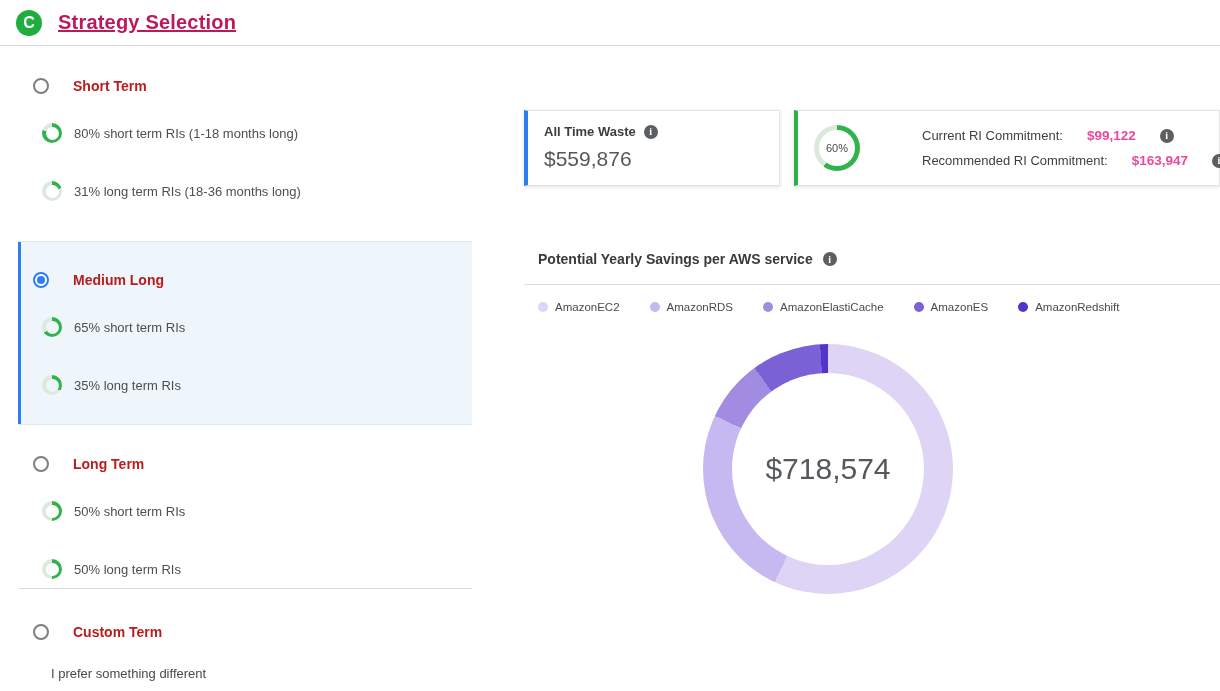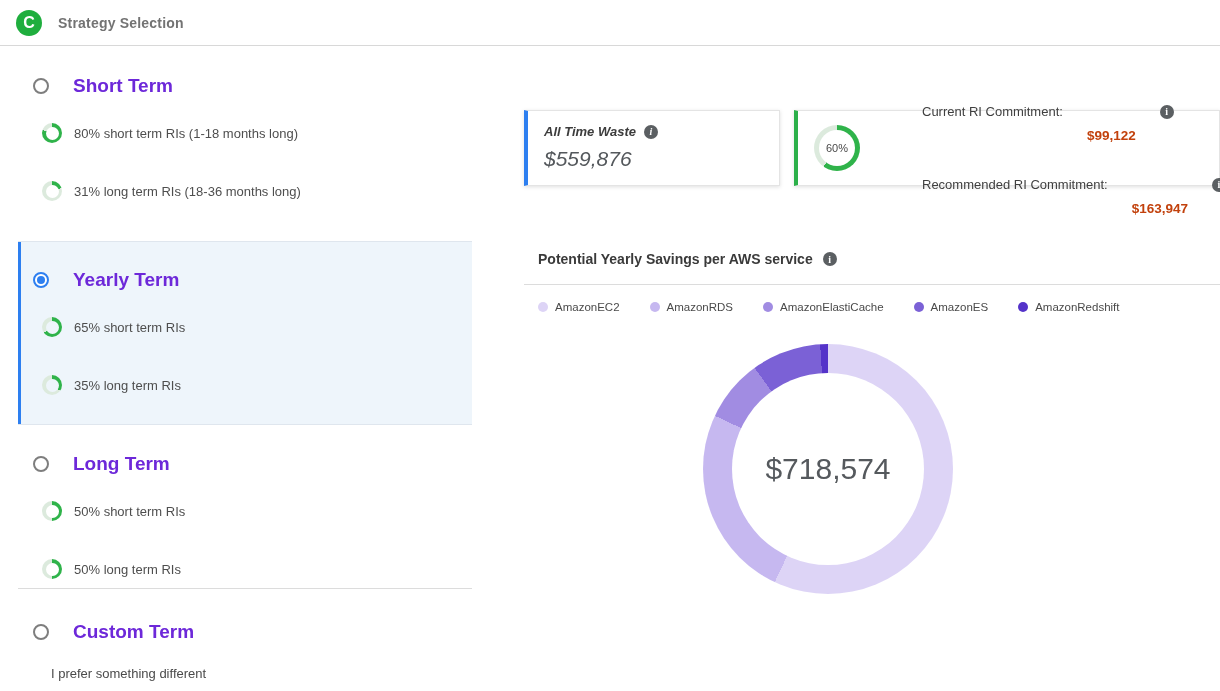--- a/index.html
+++ b/index.html
@@ -7,66 +7,66 @@
   body {
     width:1220px; height:691px; position:relative; overflow:hidden;
     background:#ffffff; font-family:"Liberation Sans", sans-serif; color:#3f3f3f;
   }
 
   
   .header { position:absolute; top:0; left:0; width:1220px; height:46px;
     border-bottom:1px solid #d8d8d8; display:flex; align-items:center; padding-left:16px; }
   .logo { width:26px; height:26px; border-radius:50%; background:#1fae3e; color:#fff;
     display:flex; align-items:center; justify-content:center; font-weight:700; font-size:16px; }
-  .app-title { font-size:14px; font-weight:700; color:#737373; margin-left:16px; letter-spacing:.2px; }
+  .app-title { font-size:20px; font-weight:700; color:#be185d; margin-left:16px; letter-spacing:.2px;text-decoration:underline; }
 
   
   .sidebar { position:absolute; top:46px; left:18px; width:454px; }
   .option { position:relative; }
   .option[data-selected="true"] { background:#eef5fb; border-top:1px solid #dfe6ee; border-bottom:1px solid #dfe6ee; }
   .option[data-selected="true"]::before { content:""; position:absolute; left:0; top:0; bottom:0; width:3px; background:#2d7ff0; }
   .opt-short  { padding:28px 0 39px; }
   .opt-medium { padding:26px 0 28px; }
   .opt-long   { padding:27px 0 8px; border-bottom:1px solid #dcdcdc; }
   .opt-custom { padding:31px 0 20px; }
   .option-header { display:flex; align-items:center; gap:24px; padding-left:15px; height:24px; cursor:pointer; }
   .radio { width:16px; height:16px; border:2px solid #7e7e7e; border-radius:50%; background:#fff; position:relative; flex:none; }
   .radio[data-selected="true"] { border-color:#2d7ff0; }
   .radio[data-selected="true"]::after { content:""; position:absolute; inset:2px; border-radius:50%; background:#2d7ff0; }
-  .option-label { font-size:19px; font-weight:700; color:#6d28d9; }
+  .option-label { font-size:14px; font-weight:700; color:#b91c1c; }
   .sub-item { display:flex; align-items:center; gap:12px; padding-left:24px; margin-top:24px; height:22px; }
   .sub-item + .sub-item { margin-top:36px; }
   .sub-label { font-size:13px; color:#4e4e4e; }
   .custom-desc { margin-top:22px; padding-left:33px; font-size:13px; color:#4a4a4a; }
 
   
   .ring { border-radius:50%; position:relative; flex:none; }
   .ring-sm { width:20px; height:20px; }
   .ring-sm::after { content:""; position:absolute; inset:3.5px; border-radius:50%; background:#fff; }
   .option[data-selected="true"] .ring-sm::after { background:#eef5fb; }
 
   
   .card { position:absolute; top:110px; height:76px; background:#fff;
     border:1px solid #e4e4e4; box-shadow:0 1px 4px rgba(0,0,0,.13); }
-  .card-waste { left:524px; width:256px; border-left:4px solid #2d7ff0; padding:13px 16px;font-style:italic; }
+  .card-waste { left:524px; width:256px; border-left:4px solid #2d7ff0; padding:13px 16px; }
   .card-title-row { display:flex; align-items:center; gap:8px; }
   .card-title { font-size:13px; font-weight:700; color:#3d3d3d; }
   .info-icon { width:14px; height:14px; border-radius:50%; background:#5b5f62; color:#fff;
     font-size:10px; font-weight:700; display:flex; align-items:center; justify-content:center;
     font-family:"Liberation Serif", serif; flex:none; cursor:pointer; }
   .card-value { font-size:21px; color:#54585c; margin-top:8px; }
 
   .card-commit { left:794px; width:426px; border-left:4px solid #2cb04a; padding:14px 16px;
     display:flex; align-items:center; }
   .ring-lg { width:46px; height:46px; }
   .ring-center { position:absolute; inset:5px; background:#fff; border-radius:50%;
     display:flex; align-items:center; justify-content:center; font-size:11px; color:#4a4a4a; }
   .commit-rows { margin-left:62px; display:flex; flex-direction:column; gap:10px; }
   .commit-row { display:flex; align-items:center; gap:24px; font-size:13px; color:#3f3f3f; white-space:nowrap; }
-  .commit-value { font-weight:700; font-size:13.5px; color:#c2410c;margin-top:48px; }
+  .commit-value { font-weight:700; font-size:13.5px; color:#ec4899; }
 
   
   .chart-title-row { position:absolute; left:538px; top:251px; display:flex; align-items:center; gap:10px; }
   .chart-title { font-size:14px; font-weight:700; color:#3a3a3a; }
   .chart-divider { position:absolute; left:524px; top:284px; width:696px; height:1px; background:#dcdcdc; }
   .legend { position:absolute; left:538px; top:301px; display:flex; align-items:center; gap:30px; }
   .legend-item { display:flex; align-items:center; gap:7px; font-size:11.5px; color:#4a4a4a; cursor:pointer; }
   .legend-dot { width:10px; height:10px; border-radius:50%; flex:none; }
   .donut { position:absolute; left:703px; top:344px; width:250px; height:250px; border-radius:50%; }
   .donut-center { position:absolute; inset:29px; border-radius:50%; background:#fff;
@@ -93,21 +93,21 @@
     </div>
     <div class="sub-item">
       <span class="ring ring-sm" style="background: conic-gradient(rgb(47, 179, 74) 0deg, rgb(47, 179, 74) 20%, rgb(220, 234, 221) 20%, rgb(220, 234, 221) 100%);"></span>
       <span class="sub-label">31% long term RIs (18-36 months long)</span>
     </div>
   </div>
 
   <div class="option opt-medium" data-selected="true">
     <div class="option-header">
       <span class="radio" data-selected="true"></span>
-      <span class="option-label">Yearly Term</span>
+      <span class="option-label">Medium Long</span>
     </div>
     <div class="sub-item">
       <span class="ring ring-sm" style="background: conic-gradient(rgb(47, 179, 74) 0deg, rgb(47, 179, 74) 65%, rgb(220, 234, 221) 65%, rgb(220, 234, 221) 100%);"></span>
       <span class="sub-label">65% short term RIs</span>
     </div>
     <div class="sub-item">
       <span class="ring ring-sm" style="background: conic-gradient(rgb(47, 179, 74) 0deg, rgb(47, 179, 74) 35%, rgb(220, 234, 221) 35%, rgb(220, 234, 221) 100%);"></span>
       <span class="sub-label">35% long term RIs</span>
     </div>
   </div>

